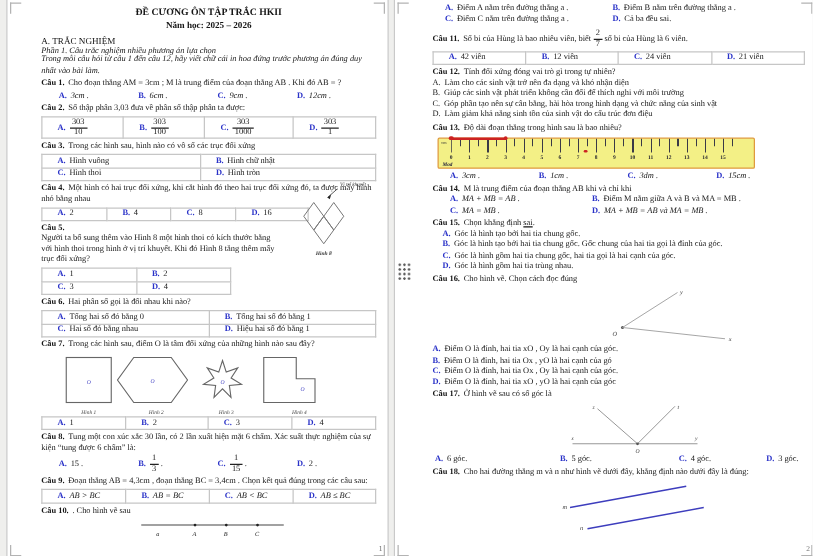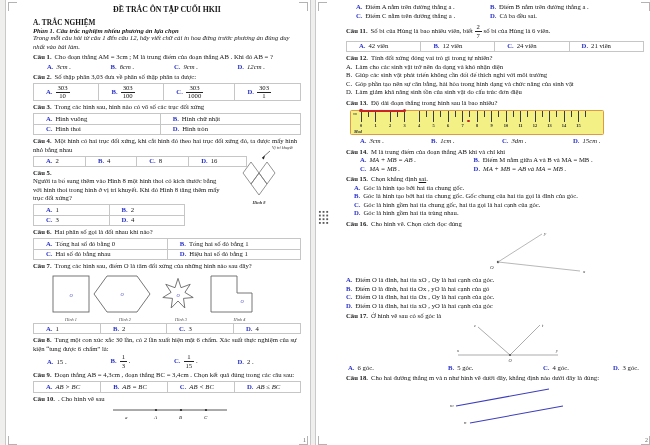--- a/index.html
+++ b/index.html
@@ -8,21 +8,21 @@
   .page{position:absolute;top:-3px;height:452px;background:#fff;border-left:1px solid #c9c9c9;border-right:1px solid #c9c9c9;box-sizing:border-box}
   .p1{left:5px;width:306px;padding:8px 9px 0 27px}
   .p2{left:315px;width:338px;padding:6px 8px 0 30px}
   .cmark{position:absolute;width:8px;height:8px;border:0 solid #b3b3b3}
   .tl{left:2px;top:5px;border-left-width:1px;border-top-width:1px}
   .tr{right:2px;top:5px;border-right-width:1px;border-top-width:1px}
   .bl{left:2px;bottom:4px;border-left-width:1px;border-bottom-width:1px}
   .br{right:2px;bottom:4px;border-right-width:1px;border-bottom-width:1px}
   .hd{text-align:center;font-weight:bold;line-height:10px;font-size:7.8px}
   .hd2{font-size:7.3px}
-  .b{font-weight:bold}
+  .b{font-weight:normal}
   .i{font-style:italic}
   .sec{font-size:7.3px;margin-top:3px}
   .note{line-height:8.6px}
   .q{margin-top:2px;line-height:8.5px}
   .ql{font-weight:bold;margin-right:3px}
   .ol{color:#2a32c8;font-weight:bold;margin-right:3px}
   .olk{color:#222;margin-right:3px}
   .m{font-style:italic}
   .orow{display:grid;grid-template-columns:1fr 1fr 1fr 1fr;padding-left:14px;margin-top:1px;line-height:8.5px}
   .orow.u17{grid-template-columns:100px 95px 70px 1fr;padding-left:2px}
@@ -64,21 +64,22 @@
 </style>
 </head>
 <body>
 
 <div class="page p1">
   <div class="cmark tl"></div>
   <div class="cmark tr"></div>
   <div class="cmark bl"></div>
   <div class="cmark br"></div>
 
-  <div class="hd">ĐỀ TRẮC ÔN TẬP CUỐI HKII</div>
+  <div class="hd">ĐỀ CƯƠNG ÔN TẬP TRẮC HKII</div>
+  <div class="hd hd2">Năm học: 2025 – 2026</div>
 
   <div class="b sec">A. TRẮC NGHIỆM</div>
   <div class="b i">Phần 1. Câu trắc nghiệm nhiều phương án lựa chọn</div>
   <div class="i note">Trong mỗi câu hỏi từ câu 1 đến câu 12, hãy viết chữ cái in hoa đứng trước phương án đúng duy nhất vào bài làm.</div>
 
   <div class="q">
     <span class="ql">Câu 1.</span><span>Cho đoạn thẳng AM = 3cm ; M là trung điểm của đoạn thẳng AB . Khi đó AB = ?</span>
   </div>
   <div class="orow">
     <span><span class="ol">A.</span><span class="m">3cm .</span></span>

